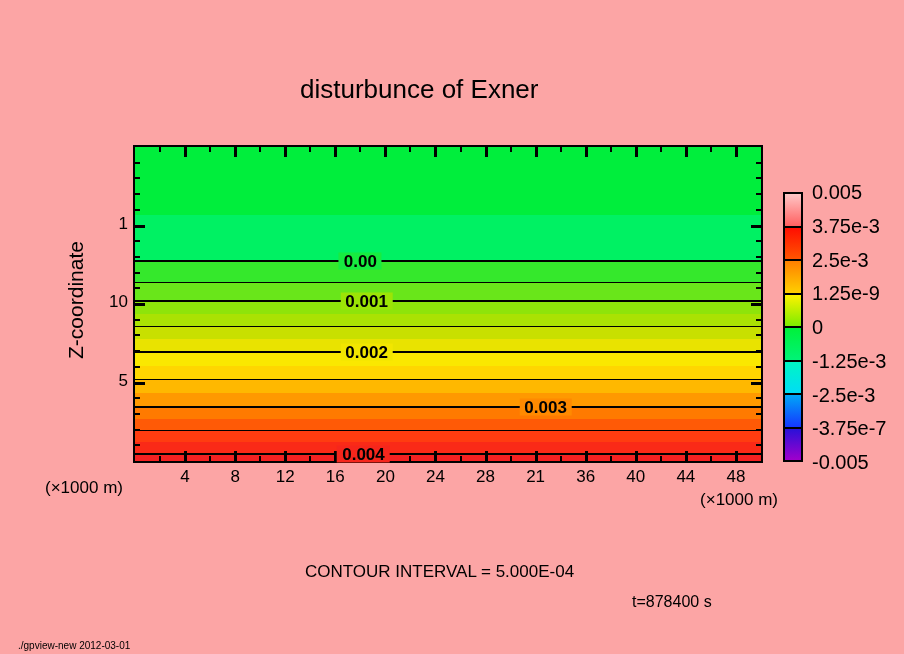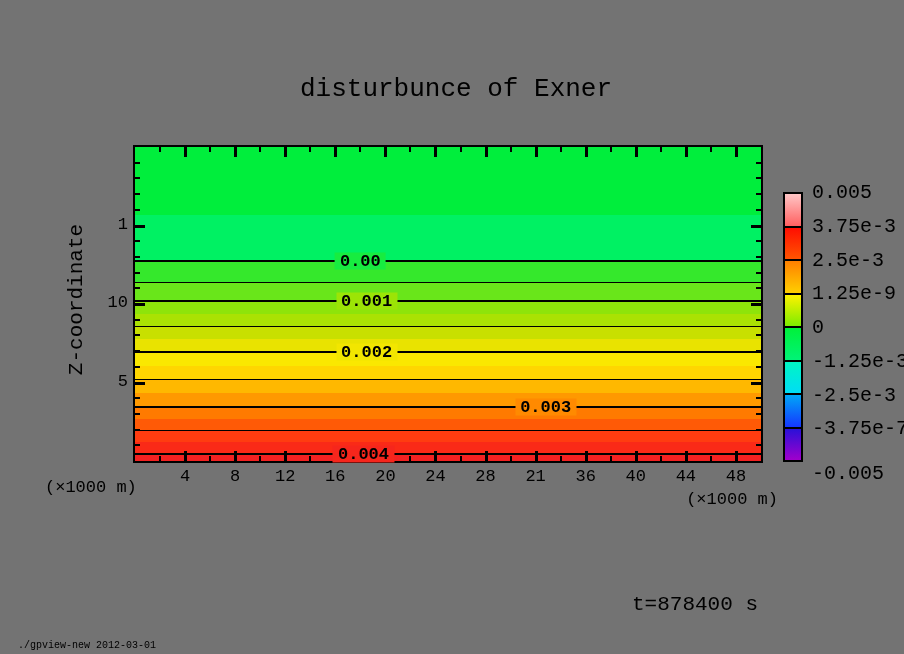--- a/index.html
+++ b/index.html
@@ -1,17 +1,17 @@
 <!DOCTYPE html>
 <html><head>
 <meta charset="utf-8">
 <style>
   html,body{margin:0;padding:0;background:#fff;}
-  #page{position:relative;width:904px;height:654px;background:#737373;overflow:hidden;
-        font-family:Liberation Mono, monospace;color:#000;}
+  #page{position:relative;width:904px;height:654px;background:#fca5a5;overflow:hidden;
+        font-family:Liberation Sans, sans-serif;color:#000;}
   .abs{position:absolute;}
   #title{left:300px;top:74px;font-size:26px;white-space:pre;}
   #plot{left:133px;top:145px;width:630px;height:318px;border:2px solid #000;box-sizing:border-box;}
   #plot-inner{position:absolute;left:0;top:0;right:0;bottom:0;overflow:visible;}
   .tick{position:absolute;background:#000;}
   .contour-line{position:absolute;left:0;right:0;background:#000;}
   .contour-label{position:absolute;transform:translate(-50%,-50%);font-size:17px;font-weight:700;
                  padding:0 5px;line-height:17px;white-space:nowrap;}
   #x-tick-labels{left:135px;top:467px;width:626px;height:20px;}
   #x-tick-labels div{position:absolute;transform:translateX(-50%);font-size:17px;}
@@ -22,21 +22,21 @@
   #x-axis-title{left:145px;top:515px;width:630px;text-align:center;font-size:21px;}
   #y-unit{left:45px;top:478px;font-size:17px;}
   #x-unit{left:648px;top:490px;width:130px;text-align:right;font-size:17px;}
   #colorbar{left:783px;top:192px;width:20px;height:270px;border:2px solid #000;box-sizing:border-box;
             display:flex;flex-direction:column;}
   .cb-seg{flex:1;border-top:2px solid #000;}
   .cb-seg:first-child{border-top:none;}
   #colorbar-labels{left:812px;top:192px;width:92px;height:270px;}
   #colorbar-labels div{position:absolute;transform:translateY(-50%);font-size:20px;white-space:nowrap;}
   #contour-interval{left:305px;top:562px;font-size:17px;}
-  #time-note{left:632px;top:593px;font-size:21px;}
+  #time-note{left:632px;top:593px;font-size:16px;}
   #footer-left{left:18px;top:640px;font-size:10px;}
   #footer-right{left:562px;top:639px;font-size:10px;}
 </style>
 </head>
 <body>
 
 <div id="page">
 
   <div id="title" class="abs">disturbunce of Exner</div>
 
@@ -181,20 +181,21 @@
     </div>
   <div id="colorbar-labels" class="abs">
       <div class="" style="top: 0%;">0.005</div>
       <div class="" style="top: 12.5%;">3.75e-3</div>
       <div class="" style="top: 25%;">2.5e-3</div>
       <div class="" style="top: 37.5%;">1.25e-9</div>
       <div class="" style="top: 50%;">0</div>
       <div class="" style="top: 62.5%;">-1.25e-3</div>
       <div class="" style="top: 75%;">-2.5e-3</div>
       <div class="" style="top: 87.5%;">-3.75e-7</div>
-      <div class="" style="top: 100%; margin-top: 11px;">-0.005</div>
-    </div>
-
+      <div class="" style="top: 100%;">-0.005</div>
+    </div>
+
+  <div id="contour-interval" class="abs">CONTOUR INTERVAL = 5.000E-04</div>
   <div id="time-note" class="abs">t=878400 s</div>
 
   <div id="footer-left" class="abs">./gpview-new  2012-03-01</div>
 
 </div>
 
 </body></html>

